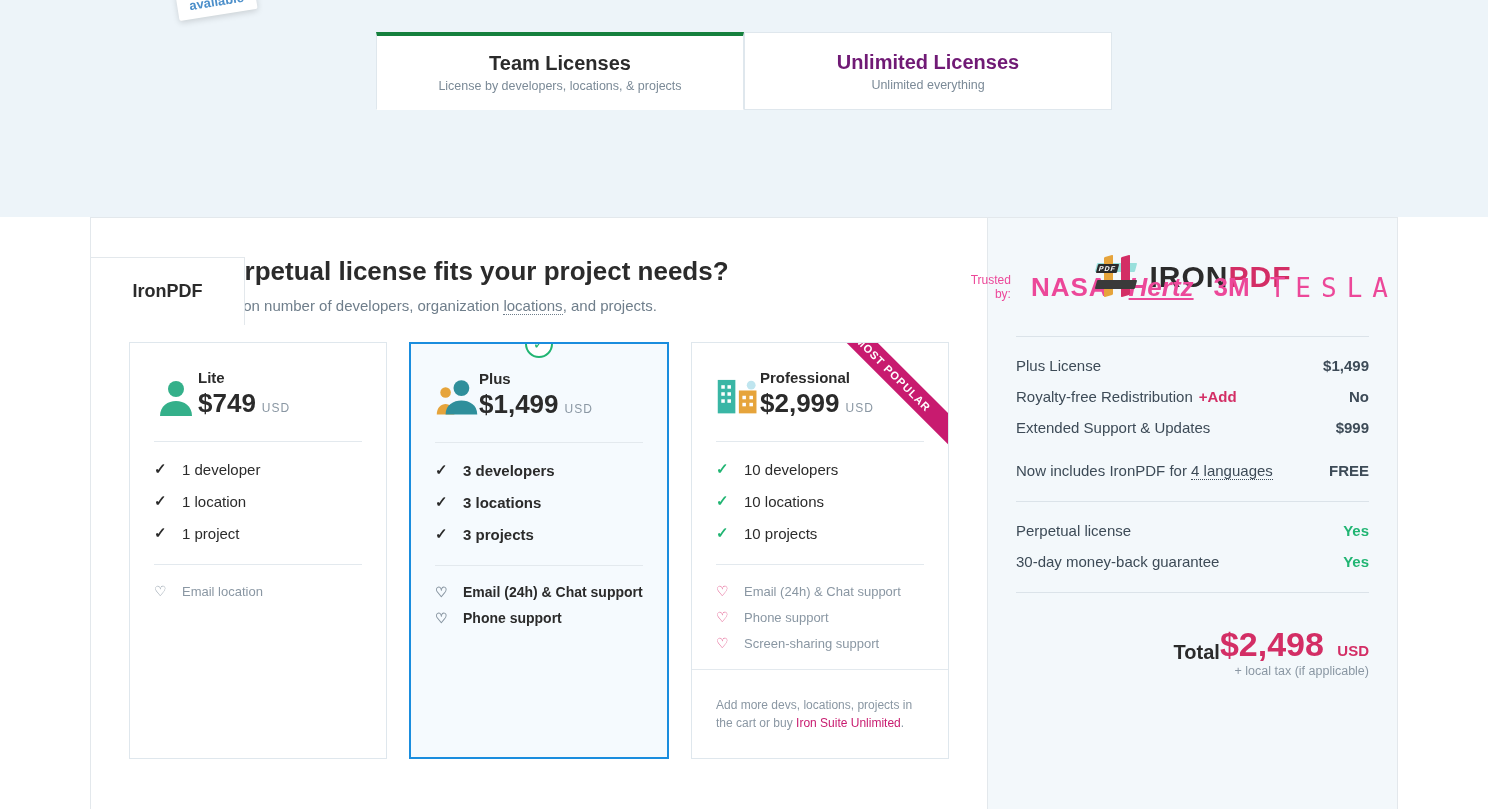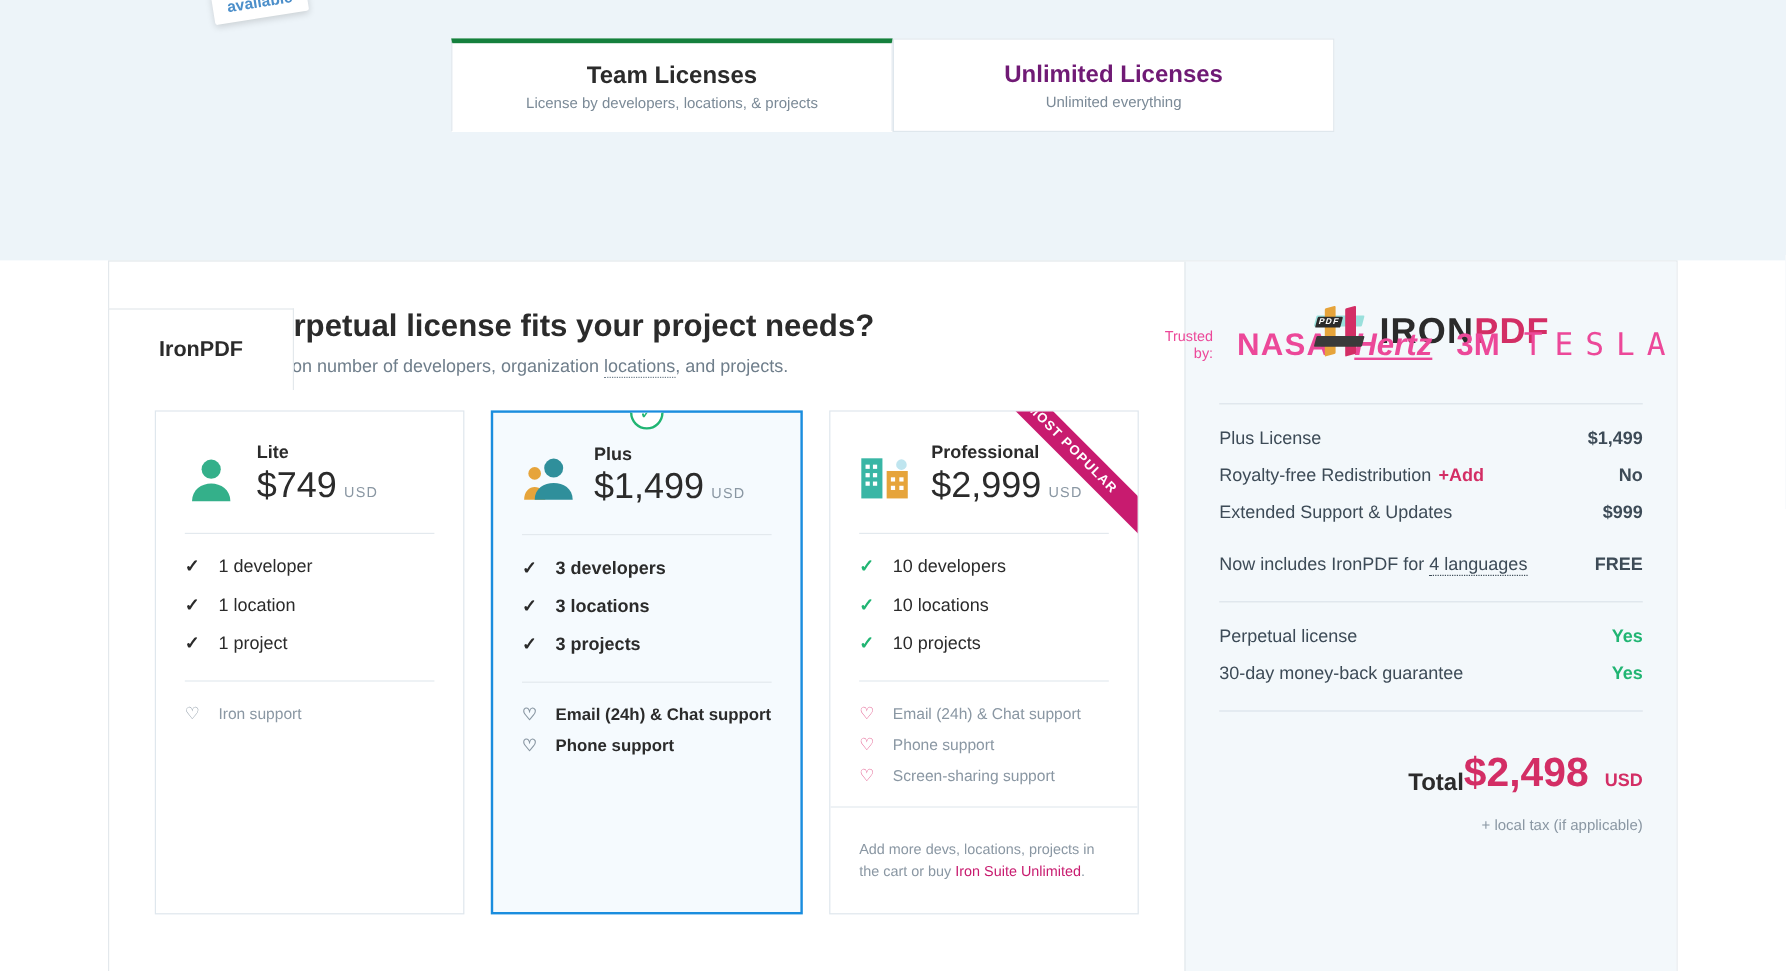--- a/index.html
+++ b/index.html
@@ -23,24 +23,24 @@
   .left{flex:1;padding:38px 38px 0 38px;}
   .right{width:410px;background:#f3f8fb;border-left:1px solid #e3e8ec;padding:36px 28px;}
   h2{font-size:26px;font-weight:800;margin-bottom:10px;}
   .subhead{color:#6f7e8b;font-size:15px;margin-bottom:28px;}
   .subhead .u{border-bottom:1px dotted #6f7e8b;}
   .plans{display:flex;gap:22px;}
   .card{flex:1;border:1px solid #dfe7ed;padding:26px 24px 22px 24px;position:relative;overflow:hidden;cursor:pointer;}
   .card.selected{border:2px solid #1a8dde;background:#f5fafe;}
   .check-badge{position:absolute;left:50%;top:-14px;transform:translateX(-50%);width:28px;height:28px;border:2px solid #21b573;border-radius:50%;background:#fff;display:flex;align-items:center;justify-content:center;color:#21b573;font-size:15px;}
   .banner{position:absolute;right:-46px;top:20px;background:#c81b6f;color:#fff;font-size:11px;font-weight:700;letter-spacing:1px;padding:5px 50px;transform:rotate(45deg);text-align:center;line-height:1.1;}
-  .plan-head{display:flex;align-items:center;gap:16px;margin-bottom:22px;}
+  .plan-head{display:flex;align-items:center;margin-bottom:22px;}
   .plan-icon{width:44px;height:44px;flex:none;display:flex;align-items:flex-end;justify-content:center;}
   .plan-name{font-size:15px;font-weight:600;margin-bottom:2px;}
-  .plan-price{font-size:30px;font-weight:400;display:inline-block;}
+  .plan-price{font-size:26px;font-weight:700;display:inline-block;}
   .usd{font-size:12px;color:#8a97a3;margin-left:6px;font-weight:400;letter-spacing:1px;}
   .divider{border:none;border-top:1px solid #e3e9ee;margin:0 0 18px 0;}
   .feat{list-style:none;margin-bottom:22px;}
   .feat li{display:flex;align-items:center;gap:12px;font-size:15px;margin:14px 0;}
   .card.selected .feat li{font-weight:700;}
   .tick{width:16px;flex:none;color:#2b2b2b;font-weight:900;}
   .tick.green{color:#21b573;}
   .support{list-style:none;}
   .support li{display:flex;align-items:center;gap:12px;font-size:13px;color:#8a97a3;margin:10px 0;}
   .card.selected .support li{color:#2b2b2b;font-weight:600;font-size:14px;}
@@ -63,21 +63,21 @@
   .line{display:flex;justify-content:space-between;align-items:baseline;font-size:15px;margin:14px 0;color:#3d4b57;}
   .line .val{font-weight:700;}
   .line .add{color:#d32e65;font-weight:700;margin-left:6px;cursor:pointer;}
   .line.inc{margin-top:26px;}
   .u2{border-bottom:1px dotted #3d4b57;}
   .yes{color:#21b573;font-weight:700;}
   .total-row{display:flex;justify-content:flex-end;align-items:flex-end;margin-top:32px;}
   .total-lbl{font-size:20px;font-weight:800;}
   .total-amt{color:#d32e65;font-size:34px;font-weight:800;}
   .total-usd{font-size:15px;margin-left:4px;}
-  .taxnote{text-align:right;font-size:12.5px;color:#8a97a3;margin-top:17px;}
+  .taxnote{text-align:right;font-size:12.5px;color:#8a97a3;margin-top:0;}
   svg{display:block;}
 </style>
 </head>
 <body>
 
 <div class="top-band">
   <div class="avail-sticker">available</div>
   <div class="tab-strip">
     <div class="tab active">
       <div class="tab-title">Team Licenses</div>
@@ -136,21 +136,21 @@
                 </li>
               <li>
                   <span class="tick">✓</span>
                   <span>1 project</span>
                 </li>
             </ul>
             <hr class="divider">
             <ul class="support">
               <li>
                   <span class="heart gray">♡</span>
-                  <span>Iron support</span>
+                  <span>Email location</span>
                 </li>
             </ul>
           </div>
 
           <div class="card selected">
             <div class="check-badge">✓</div>
             <div class="plan-head">
               <div class="plan-icon">
                 <svg width="50" height="42" viewBox="0 0 50 42">
                     <g>

